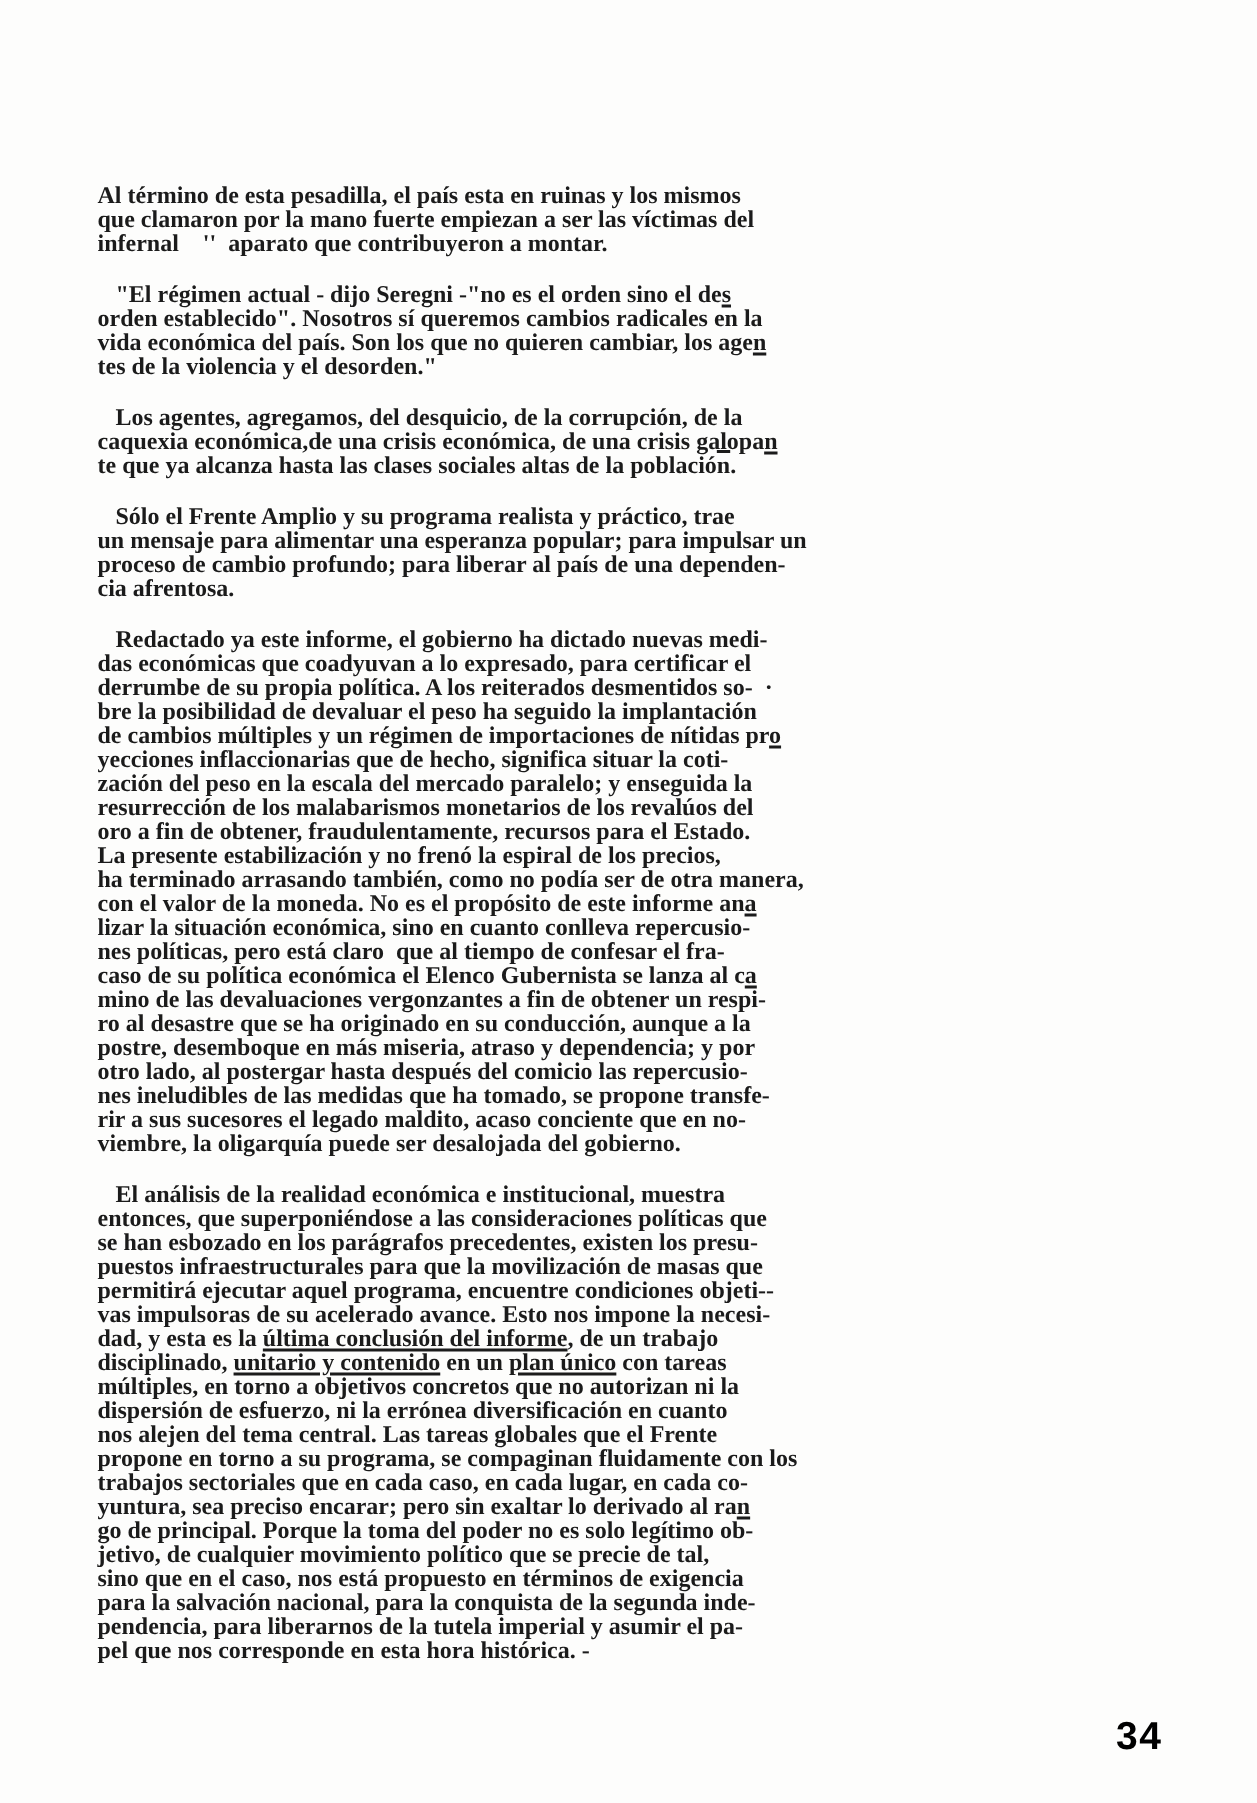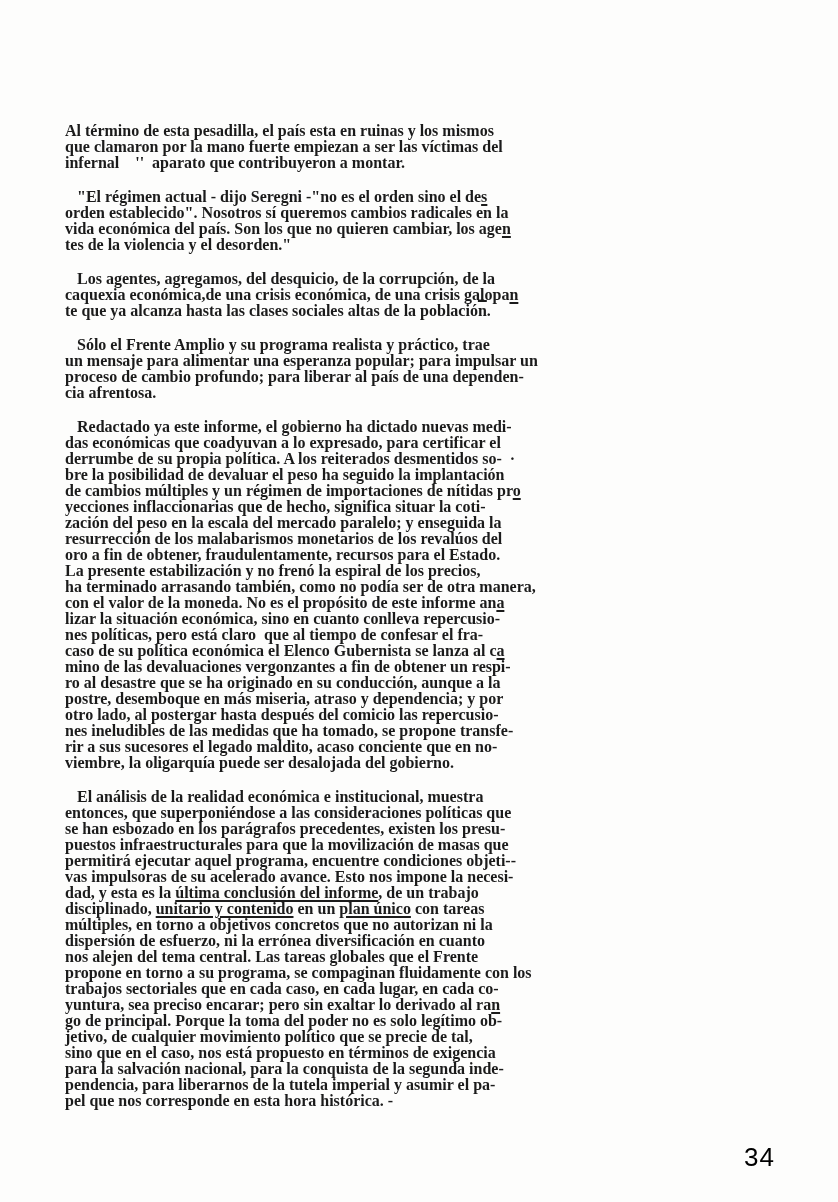--- a/index.html
+++ b/index.html
@@ -30,21 +30,21 @@
     text-decoration:underline;
     text-decoration-thickness:1.5px;
     text-underline-offset:2px;
   }
   .o{text-decoration:overline;text-decoration-thickness:1.5px;}
   .page-number{
     position:absolute;
     left:744px;
     top:1142px;
     font-family:"Liberation Sans",sans-serif;
-    font-weight:400;
+    font-weight:700;
     font-size:26px;
     letter-spacing:1px;
     color:#000000;
   }
 </style>
 </head>
 <body>
 
 <div class="page">
   <div class="text-column"><div class="para"><div class="line">Al término de esta pesadilla, el país esta en ruinas y los mismos</div><div class="line">que clamaron por la mano fuerte empiezan a ser las víctimas del</div><div class="line">infernal    ''  aparato que contribuyeron a montar.</div></div><div class="para"><div class="line">   "El régimen actual - dijo Seregni -"no es el orden sino el de<span class="u">s</span></div><div class="line">orden establecido". Nosotros sí queremos cambios radicales en la</div><div class="line">vida económica del país. Son los que no quieren cambiar, los age<span class="u">n</span></div><div class="line">tes de la violencia y el desorden."</div></div><div class="para"><div class="line">   Los agentes, agregamos, del desquicio, de la corrupción, de la</div><div class="line">caquexia económica,de una crisis económica, de una crisis galopa<span class="u">n</span></div><div class="line">te que ya alcanza hasta las clases sociales altas de la població<span class="o">n</span>.</div></div><div class="para"><div class="line">   Sólo el Frente Amplio y su programa realista y práctico, trae</div><div class="line">un mensaje para alimentar una esperanza popular; para impulsar un</div><div class="line">proceso de cambio profundo; para liberar al país de una dependen-</div><div class="line">cia afrentosa.</div></div><div class="para"><div class="line">   Redactado ya este informe, el gobierno ha dictado nuevas medi-</div><div class="line">das económicas que coadyuvan a lo expresado, para certificar el</div><div class="line">derrumbe de su propia política. A los reiterados desmentidos so-  ·</div><div class="line">bre la posibilidad de devaluar el peso ha seguido la implantación</div><div class="line">de cambios múltiples y un régimen de importaciones de nítidas pr<span class="u">o</span></div><div class="line">yecciones inflaccionarias que de hecho, significa situar la coti-</div><div class="line">zación del peso en la escala del mercado paralelo; y enseguida la</div><div class="line">resurrección de los malabarismos monetarios de los revalúos del</div><div class="line">oro a fin de obtener, fraudulentamente, recursos para el Estado.</div><div class="line">La presente estabilización y no frenó la espiral de los precios,</div><div class="line">ha terminado arrasando también, como no podía ser de otra manera,</div><div class="line">con el valor de la moneda. No es el propósito de este informe an<span class="u">a</span></div><div class="line">lizar la situación económica, sino en cuanto conlleva repercusio-</div><div class="line">nes políticas, pero está claro  que al tiempo de confesar el fra-</div><div class="line">caso de su política económica el Elenco Gubernista se lanza al c<span class="u">a</span></div><div class="line">mino de las devaluaciones vergonzantes a fin de obtener un respi-</div><div class="line">ro al desastre que se ha originado en su conducción, aunque a la</div><div class="line">postre, desemboque en más miseria, atraso y dependencia; y por</div><div class="line">otro lado, al postergar hasta después del comicio las repercusio-</div><div class="line">nes ineludibles de las medidas que ha tomado, se propone transfe-</div><div class="line">rir a sus sucesores el legado maldito, acaso conciente que en no-</div><div class="line">viembre, la oligarquía puede ser desalojada del gobierno.</div></div><div class="para"><div class="line">   El análisis de la realidad económica e institucional, muestra</div><div class="line">entonces, que superponiéndose a las consideraciones políticas que</div><div class="line">se han esbozado en los parágrafos precedentes, existen los presu-</div><div class="line">puestos infraestructurales para que la movilización de masas que</div><div class="line">permitirá ejecutar aquel programa, encuentre condiciones objeti--</div><div class="line">vas impulsoras de su acelerado avance. Esto nos impone la necesi-</div><div class="line">dad, y esta es la <span class="u">última conclusión del informe</span>, de un trabajo</div><div class="line">disciplinado, <span class="u">unitario y contenido</span> en un <span class="u">plan único</span> con tareas</div><div class="line">múltiples, en torno a objetivos concretos que no autorizan ni la</div><div class="line">dispersión de esfuerzo, ni la errónea diversificación en cuanto</div><div class="line">nos alejen del tema central. Las tareas globales que el Frente</div><div class="line">propone en torno a su programa, se compaginan fluidamente con los</div><div class="line">trabajos sectoriales que en cada caso, en cada lugar, en cada co-</div><div class="line">yuntura, sea preciso encarar; pero sin exaltar lo derivado al ra<span class="u">n</span></div><div class="line">go de principal. Porque la toma del poder no es solo legítimo ob-</div><div class="line">jetivo, de cualquier movimiento político que se precie de tal,</div><div class="line">sino que en el caso, nos está propuesto en términos de exigencia</div><div class="line">para la salvación nacional, para la conquista de la segunda inde-</div><div class="line">pendencia, para liberarnos de la tutela imperial y asumir el pa-</div><div class="line">pel que nos corresponde en esta hora histórica. -</div></div></div>

